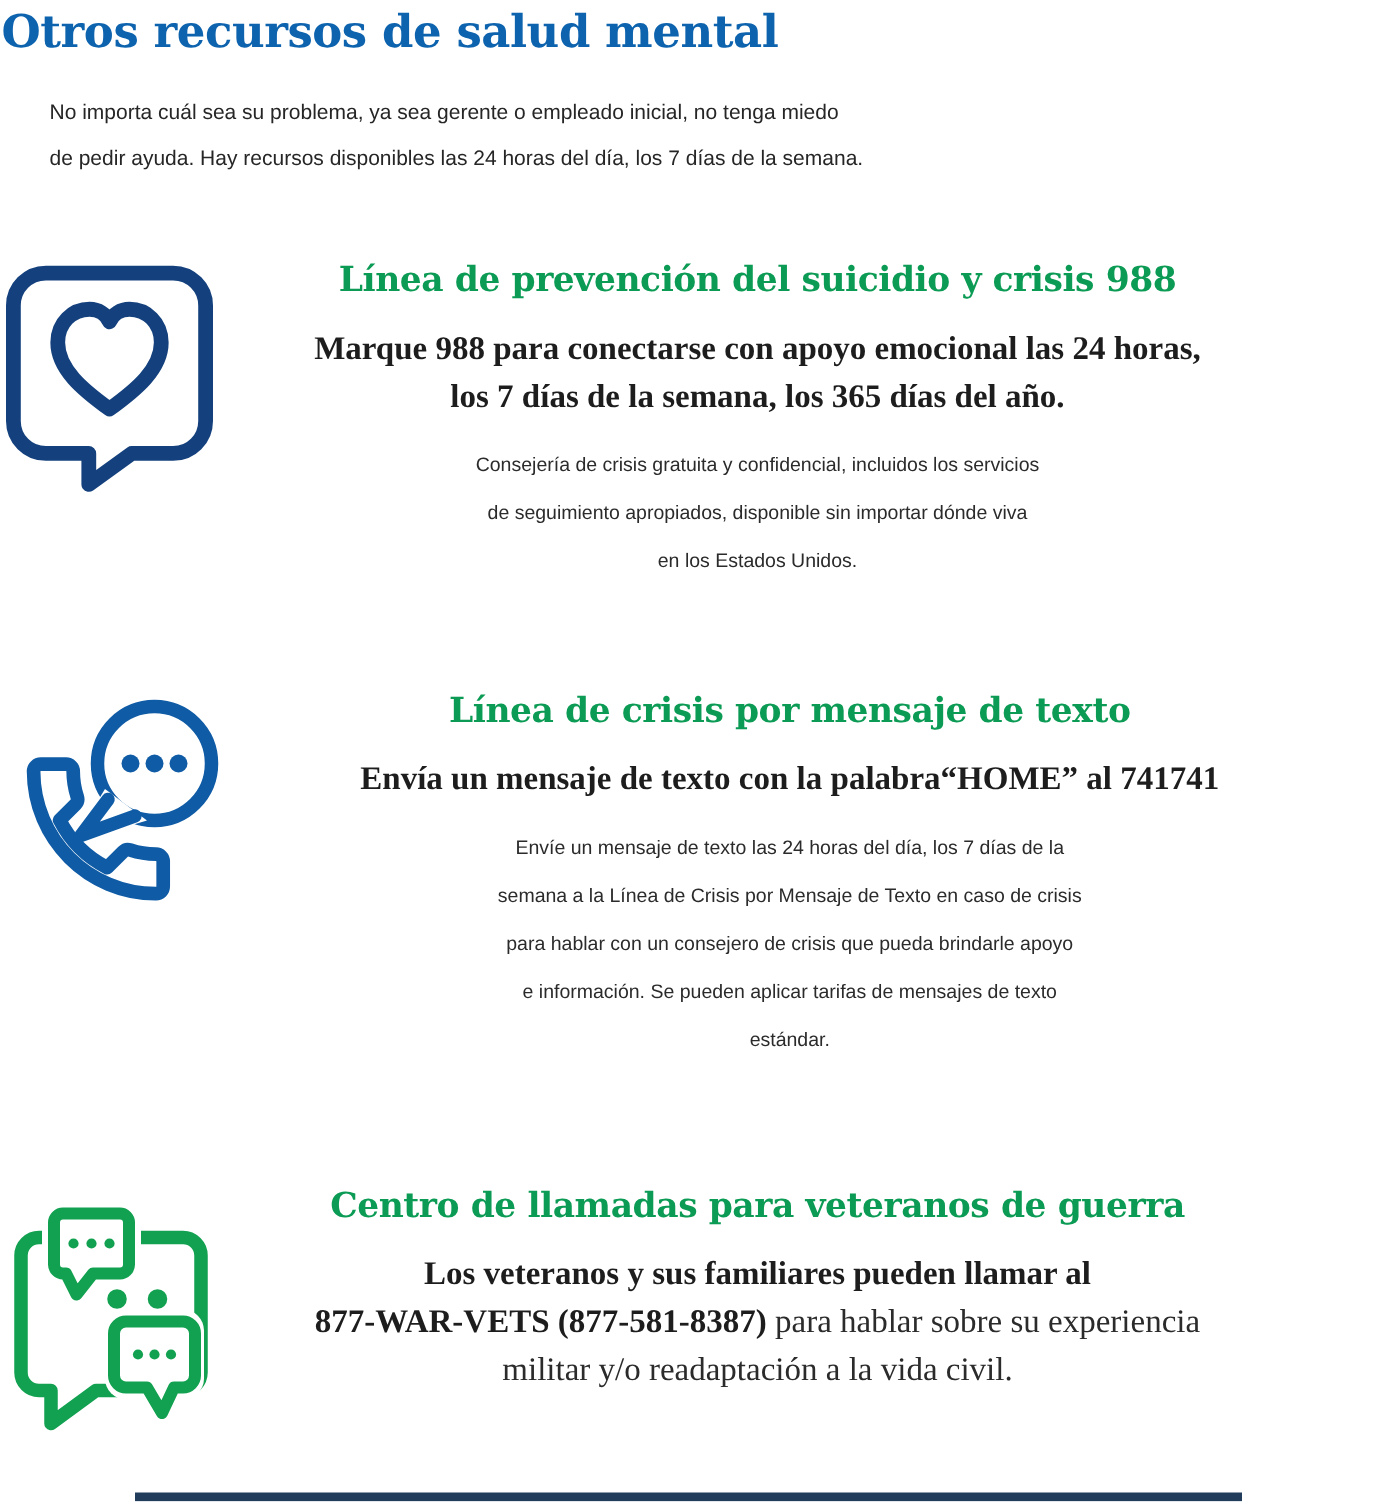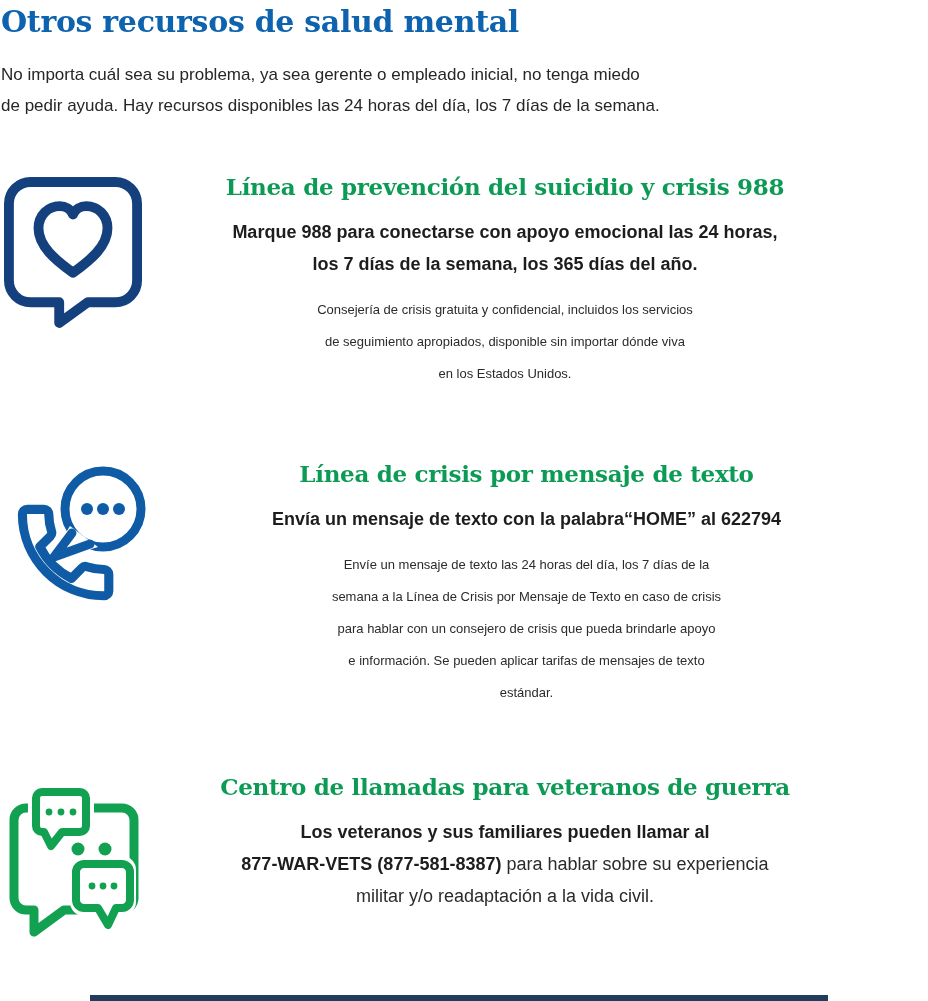--- a/index.html
+++ b/index.html
@@ -19,33 +19,34 @@
     margin: 3px 0 0 1px;
     font-family: "DejaVu Serif", serif;
     font-weight: 700;
     font-size: 30px;
     line-height: 37px;
     color: #0d63ae;
     letter-spacing: -0.3px;
   }
   p.intro {
     margin: 19px 0 0 1px;
-    font-size: 17px;
+    font-size: 14px;
     line-height: 31px;
     color: #262626;
+    padding-left: 32px;
   }
 
   section.resource {
     display: flex;
     align-items: flex-start;
     text-align: center;
   }
   section.resource.s1 { margin-top: 52px; }
   section.resource.s2 { margin-top: 70px; gap: 43px; }
-  section.resource.s3 { margin-top: 64px; }
+  section.resource.s3 { margin-top: 81px; }
 
   .icon-col {
     flex: 0 0 190px;
     padding-left: 4px;
     padding-top: 3px;
   }
   .text-col {
     flex: 1 1 auto;
     max-width: 722px;
     padding-right: 8px;
@@ -53,24 +54,25 @@
   h2.res-heading {
     font-family: "DejaVu Serif", serif;
     font-weight: 700;
     font-size: 23px;
     line-height: 28px;
     color: #0c9b55;
     letter-spacing: -0.3px;
   }
   p.lead {
     margin-top: 15px;
-    font-size: 18px;
+    font-size: 22px;
     line-height: 32px;
     font-weight: 700;
     color: #1d1d1d;
+    font-family: Liberation Serif, serif;
   }
   p.res-body {
     margin-top: 14px;
     font-size: 13px;
     line-height: 32px;
     color: #2b2b2b;
   }
   p.lead .rest { font-weight: 400; color: #2b2b2b; }
 
   p.emergency {
@@ -126,21 +128,21 @@
         <circle cx="83" cy="46" r="6" fill="#0f5ba5"></circle>
         <circle cx="99" cy="46" r="6" fill="#0f5ba5"></circle>
         <circle cx="115" cy="46" r="6" fill="#0f5ba5"></circle>
         <g transform="translate(4,32) scale(4.8)">
           <path d="M6.62 10.79c1.44 2.83 3.76 5.14 6.59 6.59l2.2-2.2c.27-.27.67-.36 1.02-.24 1.12.37 2.33.57 3.57.57.55 0 1 .45 1 1V20c0 .55-.45 1-1 1-9.39 0-17-7.61-17-17 0-.55.45-1 1-1h3.5c.55 0 1 .45 1 1 0 1.25.2 2.45.57 3.57.11.35.03.74-.25 1.02l-2.2 2.2z" fill="none" stroke="#0f5ba5" stroke-width="1.9" stroke-linejoin="round"></path>
         </g>
       </svg>
     </div>
     <div class="text-col">
       <h2 class="res-heading">Línea de crisis por mensaje de texto</h2>
-      <p class="lead pre">Envía un mensaje de texto con la palabra“HOME” al 622794</p>
+      <p class="lead pre">Envía un mensaje de texto con la palabra“HOME” al 741741</p>
       <p class="res-body pre">Envíe un mensaje de texto las 24 horas del día, los 7 días de la
 semana a la Línea de Crisis por Mensaje de Texto en caso de crisis
 para hablar con un consejero de crisis que pueda brindarle apoyo
 e información. Se pueden aplicar tarifas de mensajes de texto
 estándar.</p>
     </div>
   </section>
 
   <section class="resource s3">
     <div class="icon-col">

